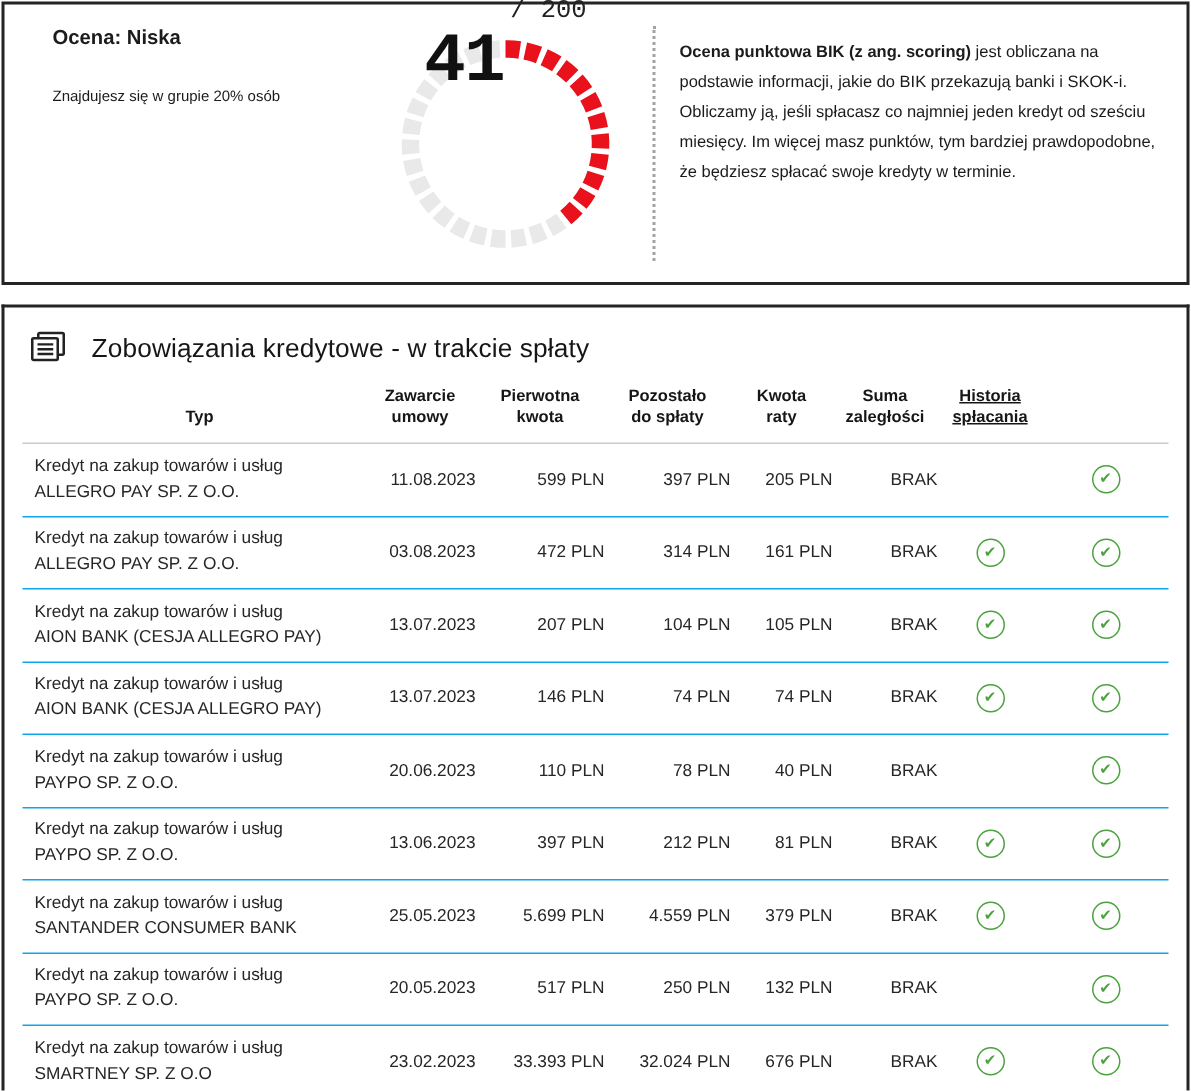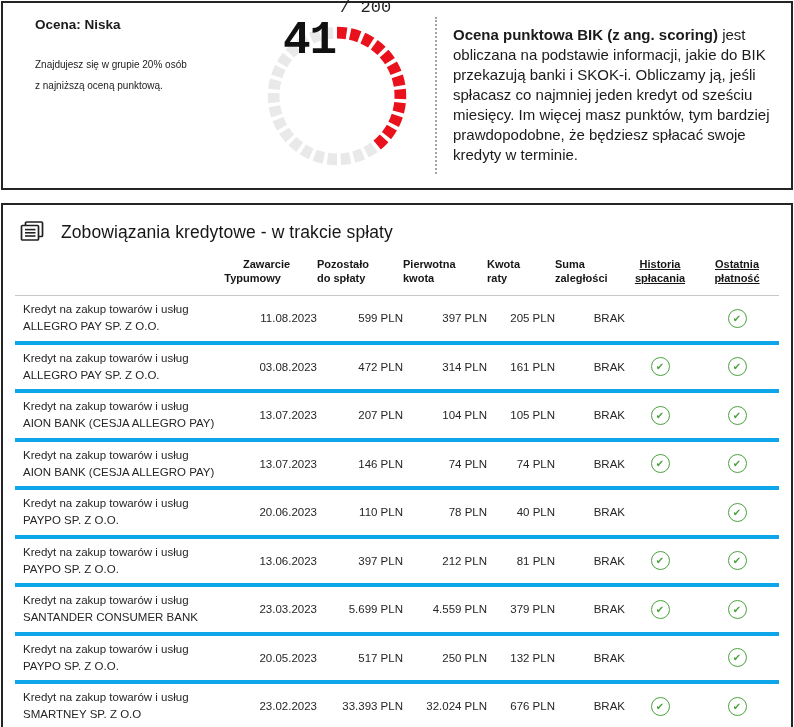--- a/index.html
+++ b/index.html
@@ -26,43 +26,43 @@
   .gauge-center {
     position:absolute; inset:0; display:flex; justify-content:center; align-items:flex-start;font-family:Liberation Mono, monospace;
   }
   .score-value { font-size:46px; font-weight:bold; letter-spacing:-1px; color:#111; line-height:1; }
   .score-suffix { font-size:17px; color:#222; margin:-20px 0 0 4px; white-space:nowrap; }
 
   .v-divider {
     width:0; border-left:2px dotted #a3a3a3; margin:2px 0 2px 20px; flex:none;
   }
   .score-right { flex:1; padding:10px 4px 0 16px; }
-  .score-desc { font-size:15px; line-height:20px; color:#1b1b1b; }
+  .score-desc { font-size:11px; line-height:20px; color:#1b1b1b; }
   .score-desc b { font-weight:bold; }
 
   
   .table-card { margin-top:13px; height:530px; border-bottom:none; padding:0 12px; }
   .table-header { display:flex; align-items:center; gap:15px; padding:15px 2px 6px 4px; }
   .table-title { font-size:17.5px; font-weight:400; color:#161616; letter-spacing:.1px; }
   .doc-icon { flex:none; display:block; }
 
   .grid-row {
     display:grid;
     grid-template-columns:228px 74px 86px 84px 68px 70px 70px 84px;
     align-items:center;
   }
   .thead { border-bottom:1px solid #c9c9c9; padding:6px 0 10px 0; align-items:end; }
   .th {
     font-size:11px; font-weight:bold; line-height:14px; color:#161616;
   }
-  .th.left { text-align:right; padding-left:8px;margin-top:14px; }
-  .th.right { text-align:left; }
+  .th.left { text-align:center; padding-left:8px;margin-top:14px; }
+  .th.right { text-align:center; }
   .th.center { text-align:center;text-decoration:underline; }
 
-  .trow { height:48.5px; border-bottom:4px solid #0ea5e9; }
+  .trow { height:48.5px; border-bottom:1px solid #0ea5e9; }
   .cell { font-size:11.5px; color:#262626; }
   .cell.typ { padding-left:8px; line-height:17px; }
   .cell.right { text-align:right; }
   .cell.center { text-align:center; }
 
   .check {
     display:inline-flex; width:19px; height:19px; border:1.5px solid #4ba23e; border-radius:50%;
     color:#4ba23e; font-size:10px; font-weight:bold; align-items:center; justify-content:center;
     vertical-align:middle;
   }
@@ -70,21 +70,20 @@
 </head>
 <body>
 
 <div class="page">
 
   <section class="card score-card">
     <div class="score-left">
       <div class="rating-label">Ocena: Niska</div>
       <div class="group-text">
         <div>Znajdujesz się w grupie 20% osób</div>
-        <div>z najniższą oceną punktową.</div>
       </div>
     </div>
 
     <div class="gauge">
       <svg viewBox="0 0 160 160" id="gauge-svg">
           <path d="M 80 15 A 65 65 0 0 1 89.7646632928492 15.737636592035585" stroke="#e8111c" stroke-width="12" fill="none"></path>
           <path d="M 93.51425990315437 16.420405952302637 A 65 65 0 0 1 102.91217860396911 19.172111070498097" stroke="#e8111c" stroke-width="12" fill="none"></path>
           <path d="M 106.43788179992701 20.619545253230946 A 65 65 0 0 1 115.05832176526442 25.26505617977501" stroke="#e8111c" stroke-width="12" fill="none"></path>
           <path d="M 118.20604139901076 27.413895365628413 A 65 65 0 0 1 125.6722480369252 33.750180981396454" stroke="#e8111c" stroke-width="12" fill="none"></path>
           <path d="M 128.30441365603062 36.50651058667422 A 65 65 0 0 1 134.2900779096109 44.25664480538542" stroke="#e8111c" stroke-width="12" fill="none"></path>
@@ -141,42 +140,38 @@
 
     <div class="grid-row thead" id="thead">
         <div class="th left">
           <div>Typ</div>
         </div>
         <div class="th right">
           <div>Zawarcie</div>
           <div>umowy</div>
         </div>
         <div class="th right">
+          <div>Pierwotna</div>
+          <div>kwota</div>
+        </div>
+        <div class="th right">
           <div>Pozostało</div>
           <div>do spłaty</div>
-        </div>
-        <div class="th right">
-          <div>Pierwotna</div>
-          <div>kwota</div>
         </div>
         <div class="th right">
           <div>Kwota</div>
           <div>raty</div>
         </div>
         <div class="th right">
           <div>Suma</div>
           <div>zaległości</div>
         </div>
         <div class="th center">
           <div>Historia</div>
           <div>spłacania</div>
-        </div>
-        <div class="th center">
-          <div>Ostatnia</div>
-          <div>płatność</div>
         </div>
       </div>
 
     <div id="tbody">
         <div class="grid-row trow">
           <div class="cell typ">
             <div>Kredyt na zakup towarów i usług</div>
             <div>ALLEGRO PAY SP. Z O.O.</div>
           </div>
           <div class="cell right">11.08.2023</div>
@@ -250,21 +245,21 @@
           <div class="cell right">81 PLN</div>
           <div class="cell right">BRAK</div>
           <div class="cell center"><span class="check">✔</span></div>
           <div class="cell center"><span class="check">✔</span></div>
         </div>
         <div class="grid-row trow">
           <div class="cell typ">
             <div>Kredyt na zakup towarów i usług</div>
             <div>SANTANDER CONSUMER BANK</div>
           </div>
-          <div class="cell right">23.03.2023</div>
+          <div class="cell right">25.05.2023</div>
           <div class="cell right">5.699 PLN</div>
           <div class="cell right">4.559 PLN</div>
           <div class="cell right">379 PLN</div>
           <div class="cell right">BRAK</div>
           <div class="cell center"><span class="check">✔</span></div>
           <div class="cell center"><span class="check">✔</span></div>
         </div>
         <div class="grid-row trow">
           <div class="cell typ">
             <div>Kredyt na zakup towarów i usług</div>

